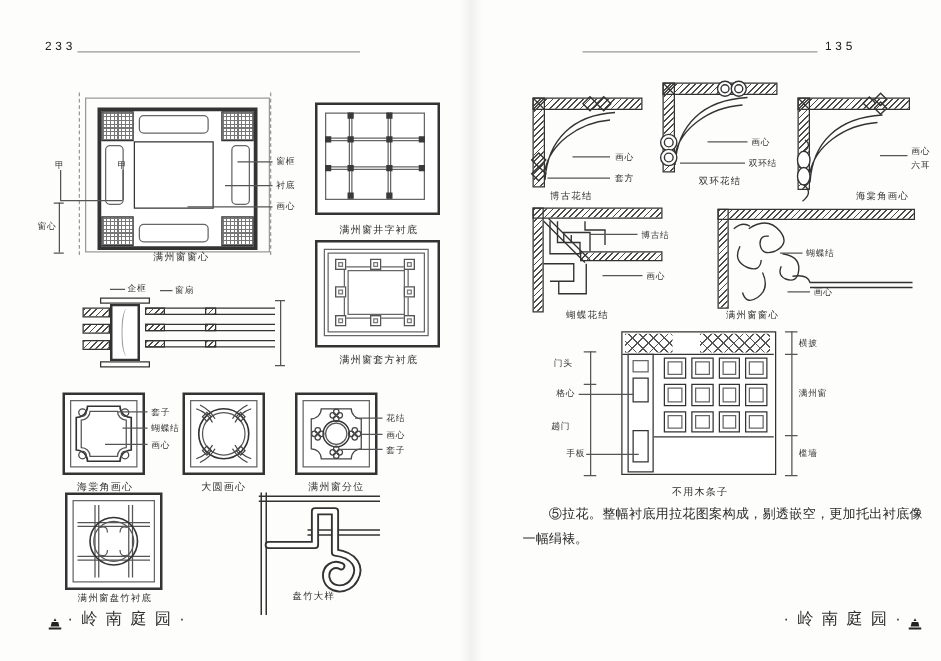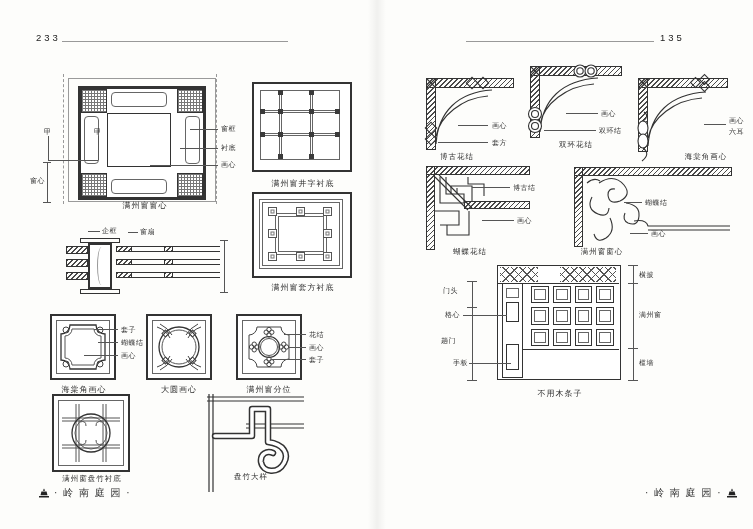--- a/index.html
+++ b/index.html
@@ -24,21 +24,21 @@
   .dot{position:absolute;width:5px;height:5px;background:#3a3a3a}
   .sq{position:absolute;width:9px;height:9px;border:1px solid #555;background:#fff;
       box-shadow:inset 0 0 0 1.5px #fff,inset 0 0 0 2.5px #777;box-sizing:border-box}
   .rail{position:absolute;border-top:1.5px solid #333;border-bottom:1.5px solid #333;box-sizing:border-box}
   .pane-grid{position:absolute;display:grid;gap:4px;padding:3px;box-sizing:border-box}
   .pane{border:1px solid #333;position:relative;background:#fff}
   .pane::after{content:"";position:absolute;inset:2px;border:1px solid #666}
   svg.ov{position:absolute;overflow:visible}
   .page-num{position:absolute;font-size:9.5px;letter-spacing:3px;color:#222}
   .rule{position:absolute;height:1px;background:#999}
-  .footer{position:absolute;font-size:10px;letter-spacing:1.5px;color:#333;display:flex;align-items:center;gap:4px}
+  .footer{position:absolute;font-size:13px;letter-spacing:1.5px;color:#333;display:flex;align-items:flex-end;gap:4px}
   .text-block{position:absolute;width:320px}
   .text-block p{margin:0 0 3px 0;font-size:10.5px;line-height:1.9;text-indent:2em;text-align:justify;color:#2b2b2b}
   .gutter{position:absolute;left:368px;top:0;width:18px;height:529px;
           background:linear-gradient(90deg,rgba(0,0,0,0),rgba(0,0,0,.05) 50%,rgba(0,0,0,0))}
 </style>
 </head>
 <body>
 
 <div class="gutter"></div>
 
@@ -397,20 +397,21 @@
   <span class="lbl" style="left:6px;top:78px">趟门</span>
   <span class="lbl" style="left:18px;top:100px">手板</span>
   <div class="ldr" style="left:34px;top:105px;width:42px"></div>
   <span class="lbl" style="left:204px;top:12px">横披</span>
   <span class="lbl" style="left:204px;top:52px">满州窗</span>
   <span class="lbl" style="left:204px;top:100px">槛墙</span>
   <span class="cap" style="left:70px;top:130px;width:110px">不用木条子</span>
 </div>
 
 <div class="text-block" style="left:418px;top:402px">
+  <p>⑤拉花。整幅衬底用拉花图案构成，剔透嵌空，更加托出衬底像一幅绢裱。</p>
 </div>
 
 <div class="footer" style="left:560px;top:486px;width:178px;justify-content:flex-end">
   <span>· 岭 南 庭 园 ·</span>
   <svg width="12" height="10" viewBox="0 0 12 10">
     <path d="M1,9.5 h10 v-1.6 h-10 z M2.5,7.2 h7 l-0.9,-3.6 h-5.2 z M4.8,2.8 l1.2,-2.3 l1.2,2.3 z" fill="#222"></path>
   </svg>
 </div>
 
 </body></html>

